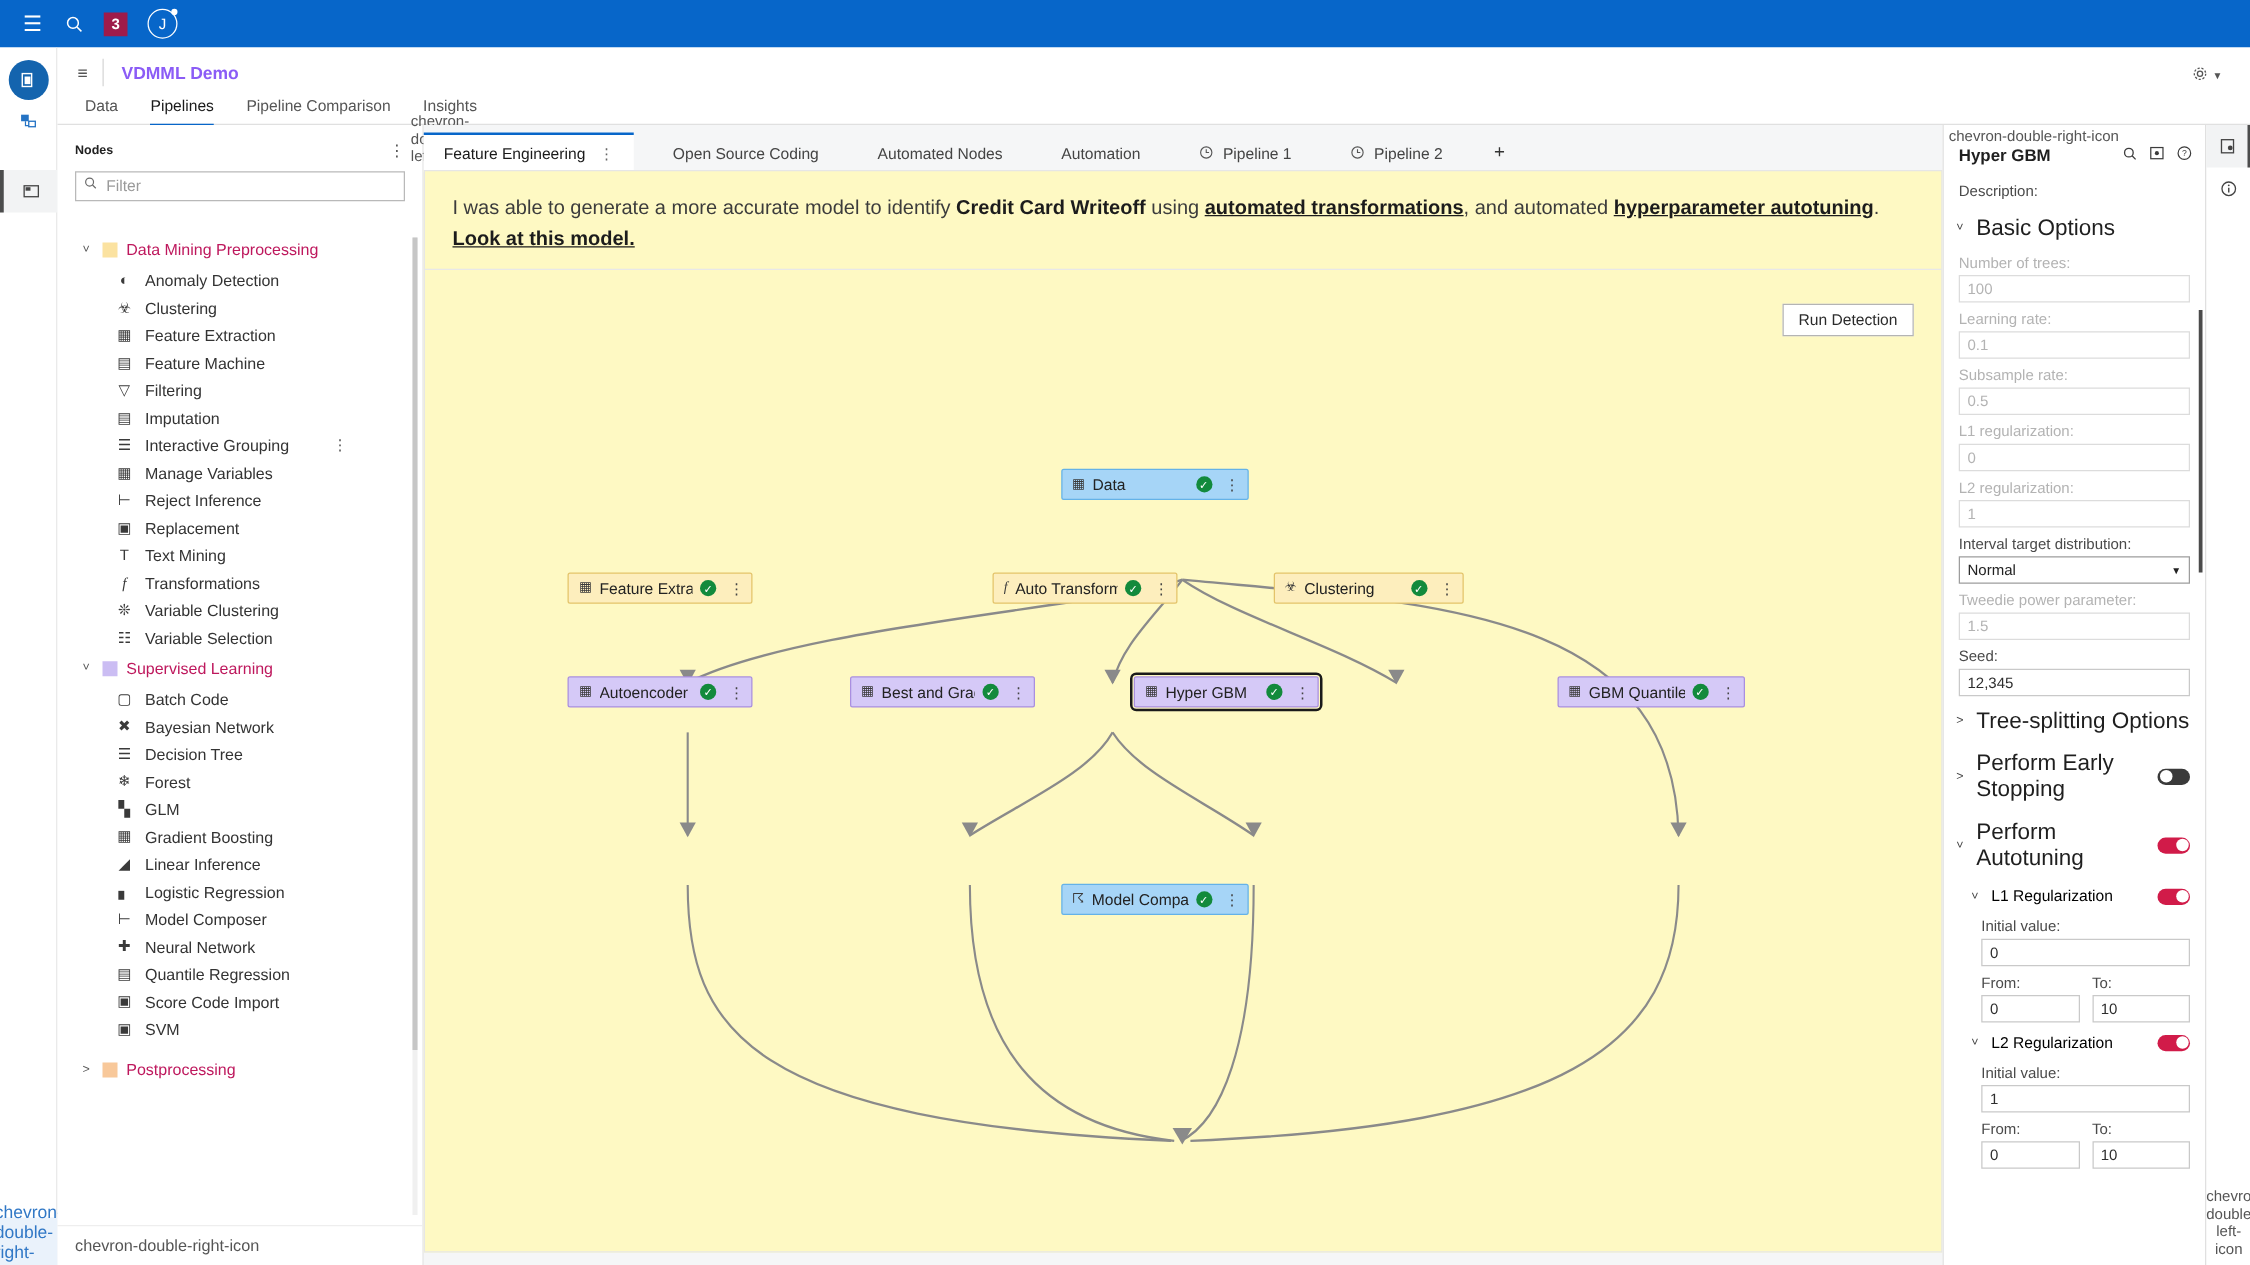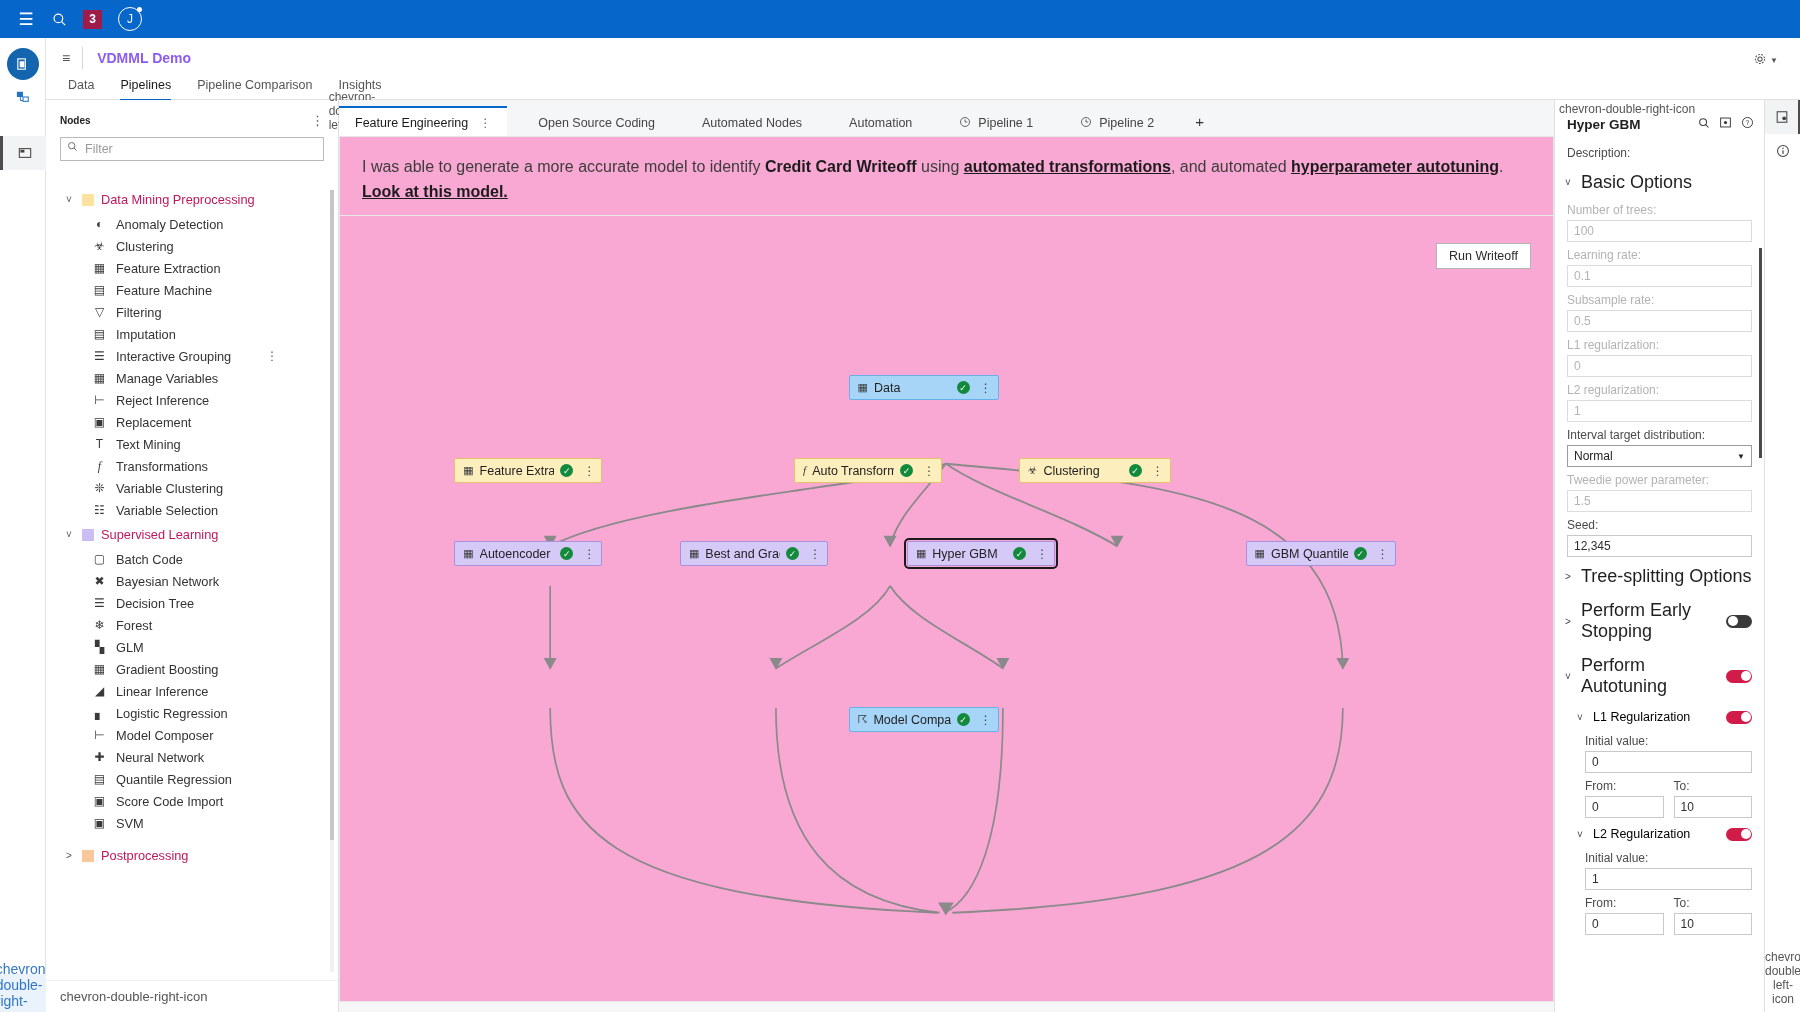--- a/index.html
+++ b/index.html
@@ -112,21 +112,21 @@
   .ptab {
     height:30px; display:flex; align-items:center; gap:7px; padding:0 16px;
     font-size:12.5px; color:#444; cursor:pointer; white-space:nowrap;
   }
   .ptab.active { background:#fff; border-top:2px solid #0766c9; color:#1a1a1a; height:32px;}
   .ptab .pk { color:#666; font-size:12px; margin-left:4px;}
   .ptab .cico { font-size:12px; color:#555; }
   .plus { padding:0 10px; color:#333; font-size:15px; cursor:pointer; align-self:center; }
 
   .board {
-    position:absolute; left:0; top:36px; right:0; bottom:10px; background:#f9a8d4;
+    position:absolute; left:0; top:36px; right:0; bottom:10px; background:#fef9c3;
     border:1px solid #e6e6e6;
   }
   .msg { padding:18px 22px 10px 22px; font-size:16px; line-height:1.55; color:#3c3c3c;
          border-bottom:1px solid #e8e8e8; }
   .msg b { color:#1c1c1c; }
   .msg .lk { font-weight:600; color:#1c1c1c; text-decoration:underline; cursor:pointer;}
 
   .runbtn {
     position:absolute; right:22px; top:106px; border:1px solid #b4b4b4; background:#fff;
     font-size:12.5px; font-family:inherit; padding:5px 12px; color:#2b2b2b; cursor:pointer;
@@ -440,21 +440,21 @@
         <span>Pipeline 2</span>
       </div>
       <div class="plus">+</div>
     </div>
 
     <div class="board">
       <div class="msg">
         <span>I was able to generate a more accurate model to identify </span><b>Credit Card Writeoff</b><span> using </span><span class="lk">automated transformations</span><span>, and automated </span><span class="lk">hyperparameter autotuning</span><span>. </span><span class="lk">Look at this model.</span>
       </div>
 
-      <button class="runbtn">Run Writeoff</button>
+      <button class="runbtn">Run Detection</button>
 
       <div class="graph">
         <svg class="edges" viewBox="0 0 935 500" preserveAspectRatio="none">
           <g fill="none" stroke="#8a8a8a" stroke-width="1.3">
             <path d="M467 135 C 420 150, 230 160, 162 191"></path>
             <path d="M467 135 C 450 155, 430 170, 424 191"></path>
             <path d="M467 135 C 500 155, 560 170, 599 191"></path>
             <path d="M467 135 C 620 148, 770 150, 773 274"></path>
             <path d="M162 218 L162 274"></path>
             <path d="M424 218 C 410 240, 370 255, 336 274"></path>

